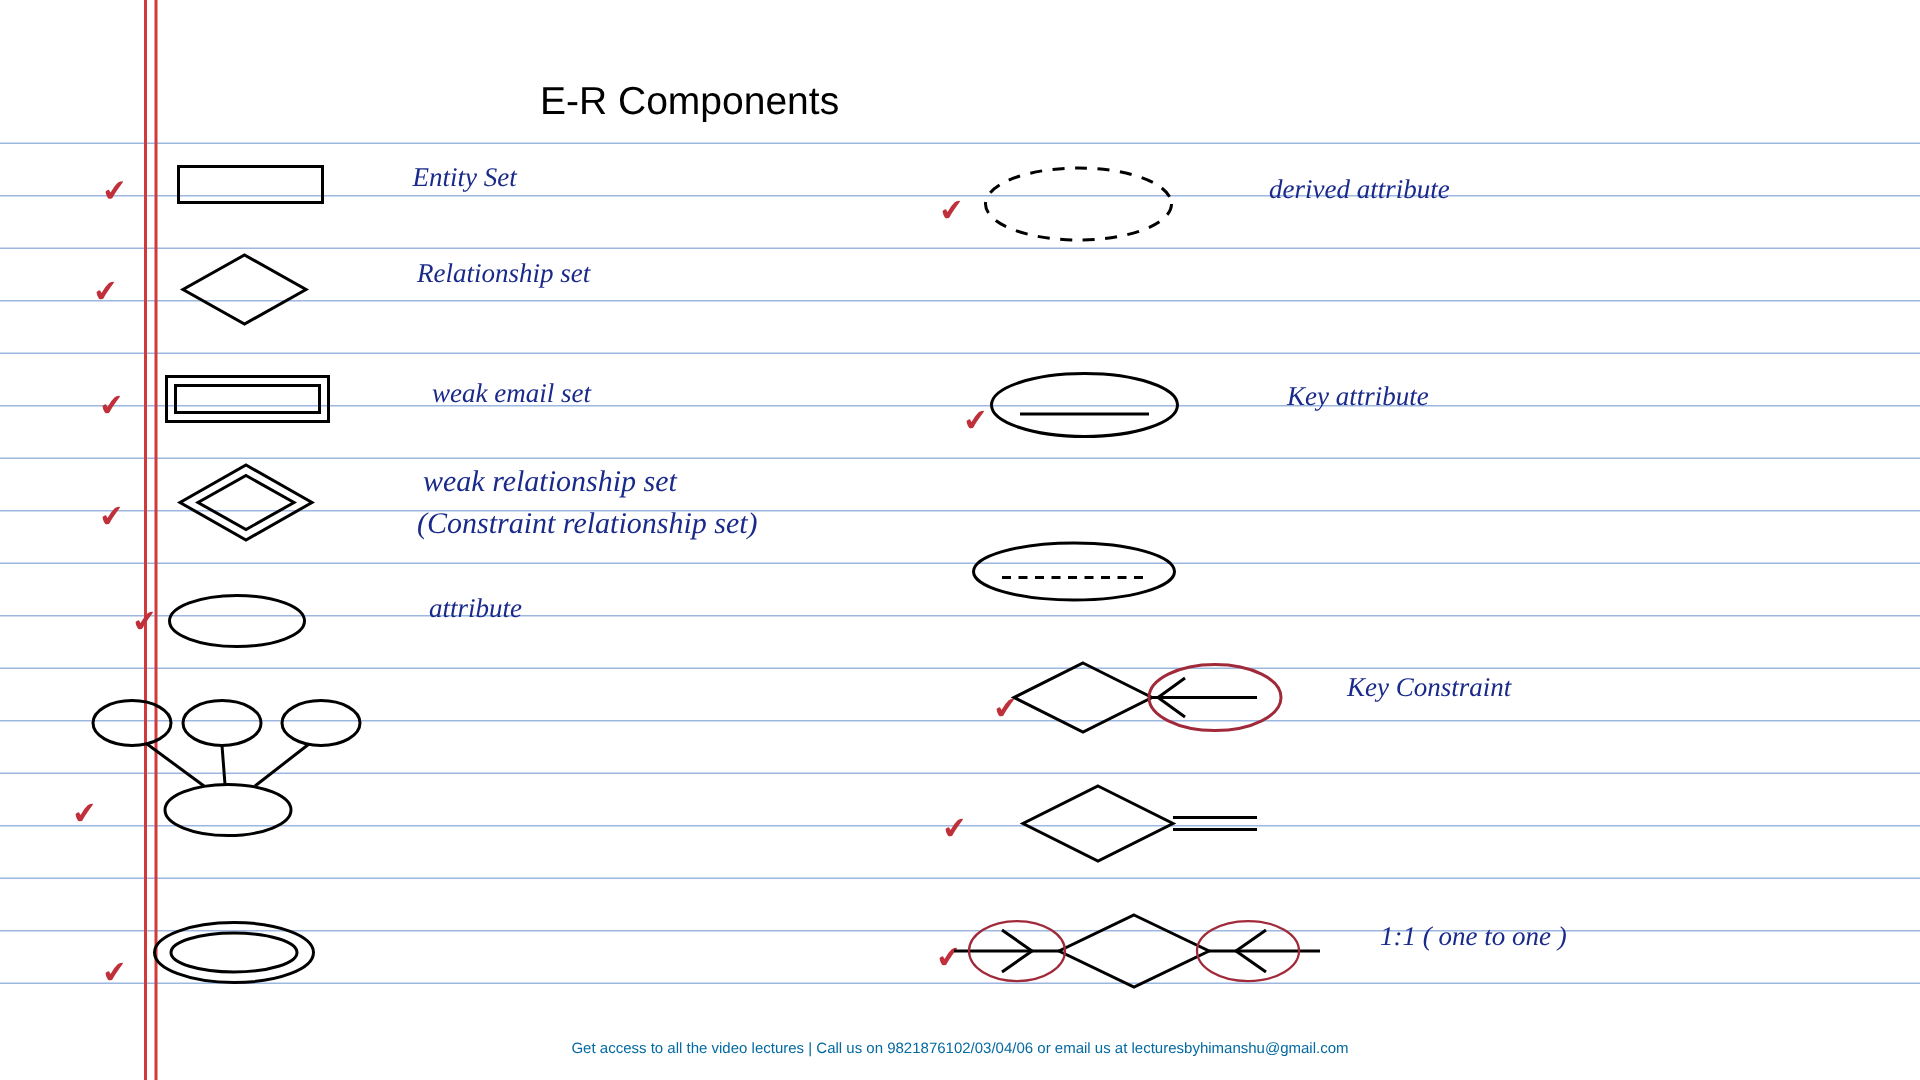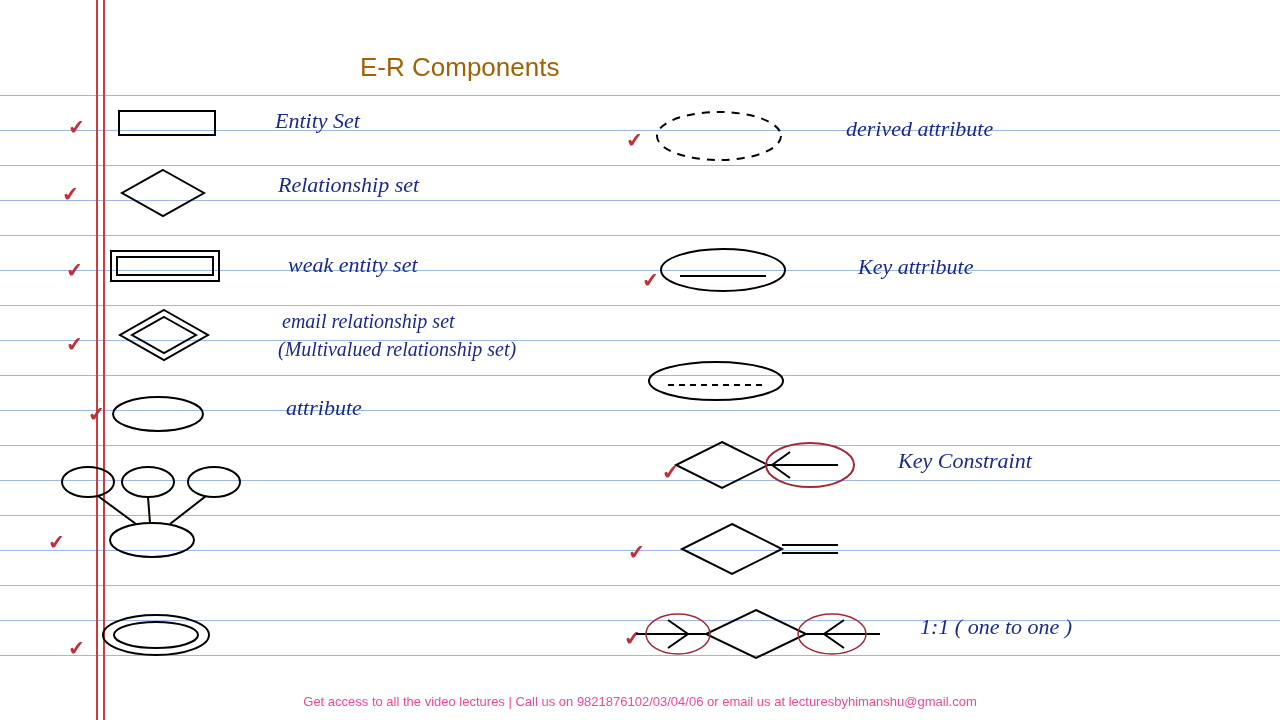--- a/index.html
+++ b/index.html
@@ -18,45 +18,45 @@
     border-top: 1px solid #9db8e0;
   }
   .margin-line {
     position: absolute; top: 0; bottom: 0; width: 0;
     border-left: 2px solid #d03a3a;
   }
   .title {
     position: absolute;
     font-family: Arial, sans-serif;
     font-size: 26px;
-    color: #a16207;
+    color: #000000;
     font-weight: 400;
   }
   .hand {
     position: absolute;
     font-family: "Segoe Script", "Comic Sans MS", cursive;
     color: #1a2a8a;
-    font-size: 22px;
+    font-size: 18px;
     white-space: nowrap;
     font-style: italic;
   }
   .hand.sm { font-size: 20px; }
   .check {
     position: absolute;
     color: #c0303a;
     font-size: 20px;
     transform: rotate(-5deg);
   }
   .footer {
     position: absolute;
     left: 0; right: 0;
     text-align: center;
     font-family: Arial, sans-serif;
-    font-size: 13px;
-    color: #ec4899;
+    font-size: 10px;
+    color: #0369a1;
   }
   .watermark {
     position: absolute;
     font-family: Arial, sans-serif;
     font-size: 44px;
     color: rgba(120,120,120,0.12);
     font-weight: 400;
     letter-spacing: 1px;
   }
   svg.shape { position: absolute; overflow: visible; }
@@ -99,29 +99,29 @@
   <svg class="shape" style="left:118px; top:168px" width="90" height="50">
     <polygon points="45,2 86,25 45,48 4,25" fill="none" stroke="#000" stroke-width="2"></polygon>
   </svg>
   <div class="hand" style="left:278px; top:172px">Relationship set</div>
 
   <span class="check" style="left:66px; top:258px">✔</span>
   <svg class="shape" style="left:110px; top:250px" width="112" height="34">
     <rect x="1" y="1" width="108" height="30" fill="none" stroke="#000" stroke-width="2"></rect>
     <rect x="7" y="7" width="96" height="18" fill="none" stroke="#000" stroke-width="2"></rect>
   </svg>
-  <div class="hand" style="left:288px; top:252px">weak entity set</div>
+  <div class="hand" style="left:288px; top:252px">weak email set</div>
 
   <span class="check" style="left:66px; top:332px">✔</span>
   <svg class="shape" style="left:116px; top:308px" width="96" height="54">
     <polygon points="48,2 92,27 48,52 4,27" fill="none" stroke="#000" stroke-width="2"></polygon>
     <polygon points="48,9 80,27 48,45 16,27" fill="none" stroke="#000" stroke-width="2"></polygon>
   </svg>
-  <div class="hand sm" style="left:282px; top:310px">email relationship set</div>
-  <div class="hand sm" style="left:278px; top:338px">(Multivalued relationship set)</div>
+  <div class="hand sm" style="left:282px; top:310px">weak relationship set</div>
+  <div class="hand sm" style="left:278px; top:338px">(Constraint relationship set)</div>
 
   <span class="check" style="left:88px; top:402px">✔</span>
   <svg class="shape" style="left:110px; top:394px" width="96" height="40">
     <ellipse cx="48" cy="20" rx="45" ry="17" fill="none" stroke="#000" stroke-width="2"></ellipse>
   </svg>
   <div class="hand" style="left:286px; top:395px">attribute</div>
 
   <span class="check" style="left:48px; top:530px">✔</span>
   <svg class="shape" style="left:58px; top:462px" width="200" height="100">
     <ellipse cx="30" cy="20" rx="26" ry="15" fill="none" stroke="#000" stroke-width="2"></ellipse>

